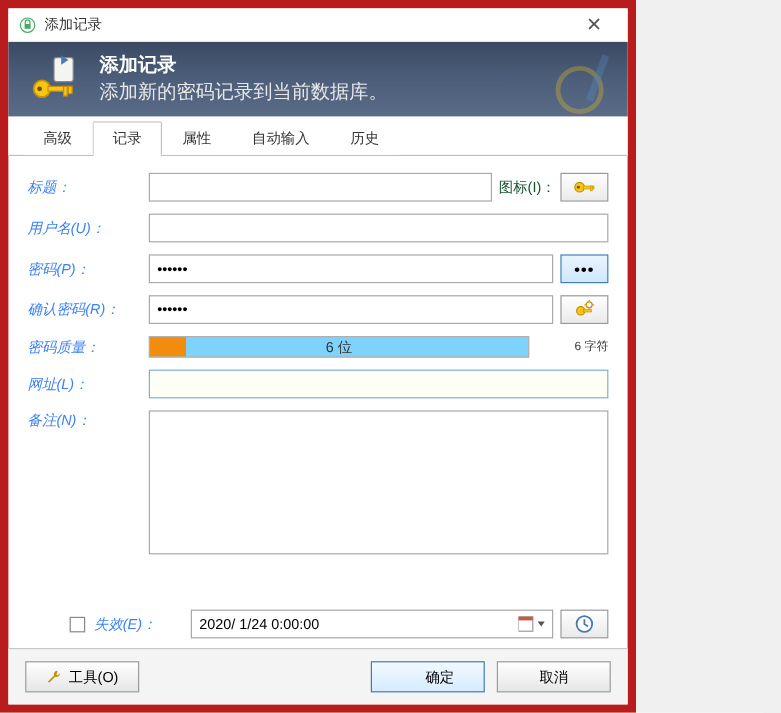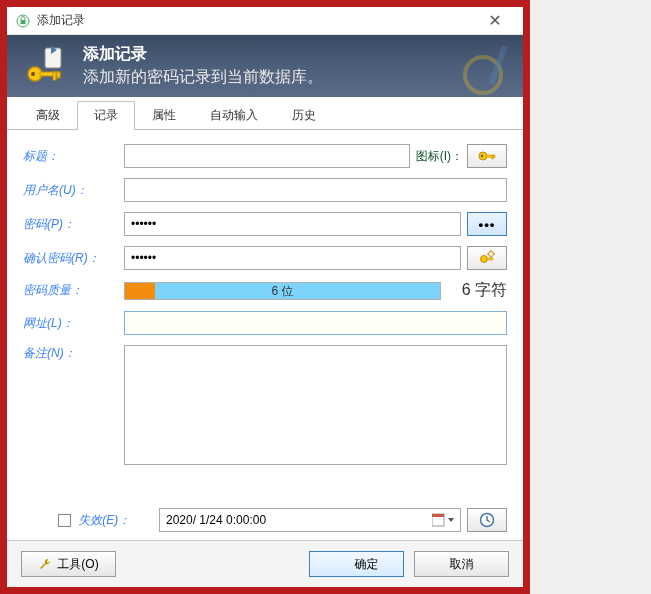--- a/index.html
+++ b/index.html
@@ -21,21 +21,21 @@
 .tab.active::after { content:""; position:absolute; bottom:-1px; left:0; right:0; height:1px; background:#fff; }
 .content { flex: 1; padding: 14px 16px 8px; display: flex; flex-direction: column; gap: 10px; }
 .row { display: flex; align-items: center; gap: 6px; }
 .label { width: 95px; font-size: 12px; color: #3b82f6; flex-shrink:0;font-style:italic; }
 .input { flex: 1; height: 24px; border: 1px solid #a9a9a9; padding: 2px 6px; font-size: 12px; background: #fff; }
 .input-url { border-color:#7eb0d8; background:#fefff5; }
 .btn-small { width: 40px; height: 24px; border: 1px solid #999; background: linear-gradient(#fefefe,#eaeaea); cursor: pointer; display:flex;align-items:center;justify-content:center; }
 .quality-row .meter { flex:1; height:18px; border:1px solid #b0b0b0; background:#7dd3fc; display:flex; align-items:flex-start; position:relative; }
 .quality-row .meter-fill { width:30px; height:100%; background:#f28c0f; }
 .quality-row .meter-text { position:absolute; left:0; right:0; text-align:center; font-size:12px; color:#333; }
-.quality-chars { width:60px; font-size:16px; color:#333; text-align:right; }
+.quality-chars { width:60px; font-size:10px; color:#333; text-align:right; }
 .textarea { flex:1; height:120px; border:1px solid #a9a9a9; padding:4px 6px; font-size:12px; resize:none; }
 .notes-row { align-items:flex-start; }
 .expire-row { margin-top:auto;padding-left:35px; }
 .checkbox { width:13px; height:13px; border:1px solid #888; cursor:pointer; display:inline-block; vertical-align:middle; margin-right:4px; }
 .date-input { flex:1; height:24px; border:1px solid #a9a9a9; padding:2px 6px; font-size:12px; display:flex; align-items:center; justify-content:space-between; }
 .footer { border-top:1px solid #c8c8c8; padding:10px 14px; display:flex; align-items:center; gap:10px; background:#f4f4f4; }
 .footer .spacer { flex:1; }
 .btn { min-width:95px; height:26px; border:1px solid #9c9c9c; background:linear-gradient(#fefefe,#e6e6e6); cursor:pointer; font-size:12px; display:flex;align-items:center;justify-content:center; }
 .btn-primary { border-color:#3c7fb1; background:linear-gradient(#f2f9ff,#d6ebff);padding-left:20px; }
 .tools-btn { display:flex; align-items:center; gap:5px; padding:0 10px; }

